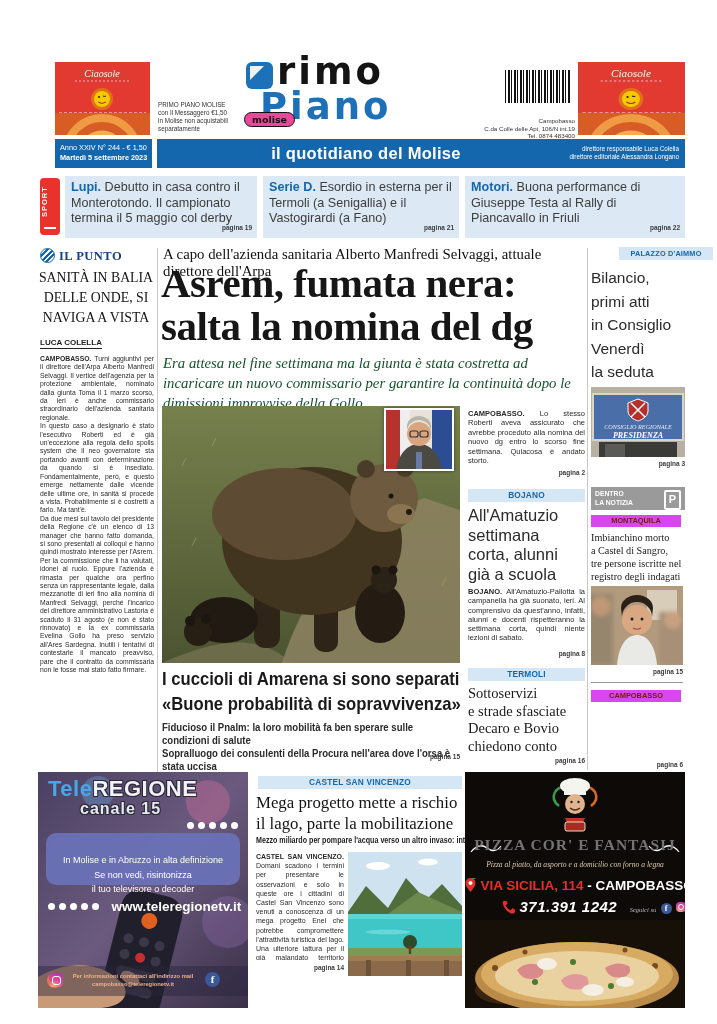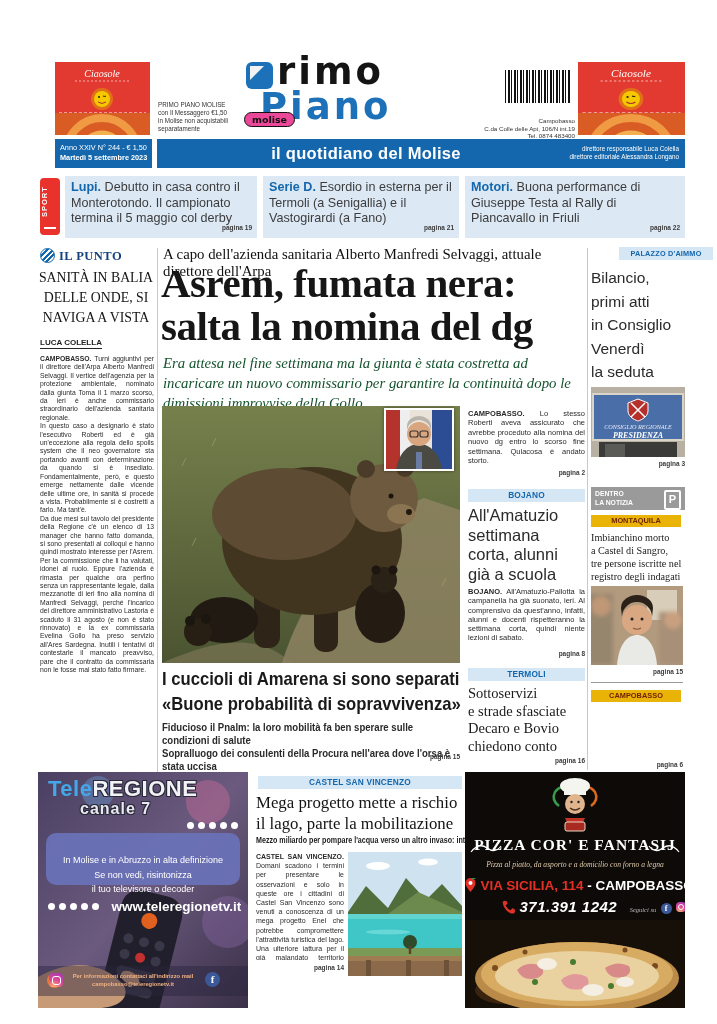--- a/index.html
+++ b/index.html
@@ -4,21 +4,21 @@
 <style>
   html,body{margin:0;padding:0;background:#fff;}
   .page{position:relative;width:717px;height:1024px;background:#fff;overflow:hidden;
         font-family:"Liberation Sans",sans-serif;color:#222;}
   .abs{position:absolute;}
   .serif{font-family:"Liberation Serif",serif;}
   .jt{text-align:justify;}
   .prel{white-space:pre-line;}
   .pg{font-weight:bold;font-size:6.5px;color:#3a3a3a;text-align:right;}
   .secbar{background:#d5e6f4;color:#1467ad;font-weight:bold;font-size:8.3px;text-align:center;letter-spacing:.2px;}
-  .ybar{background:#eab308;color:#6e1f00;font-weight:bold;font-size:7.4px;text-align:center;line-height:12px;}
+  .ybar{background:#d946ef;color:#6e1f00;font-weight:bold;font-size:7.4px;text-align:center;line-height:12px;}
   .vline{background:#c9c9c9;width:1px;}
   .lead{font-weight:bold;}
   .teaser{background:#dce9f5;padding:4px 6px;font-size:12.6px;line-height:15.6px;color:#3c3c3c;}
   .teaser .tl{color:#1467ad;font-weight:bold;}
   .teaser .pgn{position:absolute;right:5px;bottom:2px;}
   .sportlabel{background:#e8322b;border-radius:4px;}
   .sportlabel span{position:absolute;left:0;top:4px;width:20px;height:40px;color:#fff;font-weight:bold;
      font-size:7.5px;letter-spacing:1px;writing-mode:vertical-rl;transform:rotate(180deg);text-align:center;}
   .sportlabel i{position:absolute;left:4px;right:4px;bottom:6px;height:2px;background:#fff;}
   .bluebar{background:#1467ad;color:#fff;}
@@ -337,21 +337,21 @@
           <circle cx="122" cy="186" r="5" fill="#3a3848"></circle>
         <rect x="86" y="198" width="40" height="10" rx="5" fill="#3a3848"></rect>
         <rect x="86" y="214" width="40" height="10" rx="5" fill="#3a3848"></rect>
       </g>
       <path d="M0,205 C35,185 70,192 86,214 C92,226 80,236 60,236 L0,236 Z" fill="#c79b78"></path>
       <ellipse cx="92" cy="206" rx="10" ry="6" fill="#c79b78" transform="rotate(30 92 206)"></ellipse>
     </svg>
     <div class="abs" style="left:10px;top:4px;font-size:22px;font-weight:bold;letter-spacing:.5px;">
       <span style="color:#45a7e8;">Tele</span><span class="outl" style="color:#f2f2f6;">REGIONE</span>
     </div>
-    <div class="abs outl" style="left:42px;top:28px;font-size:16px;font-weight:bold;color:#e8e8f0;letter-spacing:1px;">canale 7</div>
+    <div class="abs outl" style="left:42px;top:28px;font-size:16px;font-weight:bold;color:#e8e8f0;letter-spacing:1px;">canale 15</div>
     <div class="abs" style="right:6px;top:44px;">
       <span class="dot"></span><span class="dot"></span><span class="dot"></span><span class="dot"></span><span class="dot"></span>
     </div>
     <div class="abs" style="left:8px;top:61px;width:194px;height:52px;background:rgba(106,114,184,.92);border-radius:10px;text-align:center;color:#fff;font-size:9px;line-height:14.5px;padding-top:20px;box-sizing:border-box;">
       <div>In Molise e in Abruzzo in alta definizione</div>
       <div>Se non vedi, risintonizza</div>
       <div>il tuo televisore o decoder</div>
     </div>
     <div class="abs" style="left:10px;top:125px;white-space:nowrap;">
       <span class="dot"></span><span class="dot"></span><span class="dot"></span><span class="dot"></span><span class="dot"></span>
@@ -407,21 +407,21 @@
       <path d="M25,32 q5,4 10,0" stroke="#4a3020" stroke-width="1.5" fill="none"></path>
       <path d="M20,42 h20 l-3,7 h-14 z" fill="#c23326"></path>
       <rect x="20" y="46" width="20" height="9" rx="2" fill="#a82a20" stroke="#e8d8c0" stroke-width="1"></rect>
     </svg>
     <svg class="abs" style="left:4px;top:70px;" width="34" height="14" viewBox="0 0 34 14">
       <path d="M2,10 q8,-10 16,-4 q8,6 14,-2" fill="none" stroke="#fff" stroke-width="1.2"></path>
     </svg>
     <svg class="abs" style="right:4px;top:70px;" width="34" height="14" viewBox="0 0 34 14">
       <path d="M32,10 q-8,-10 -16,-4 q-8,6 -14,-2" fill="none" stroke="#fff" stroke-width="1.2"></path>
     </svg>
-    <div class="abs serif" style="left:0;top:64px;width:220px;text-align:center;font-size:15.5px;font-weight:bold;color:#ffffff;letter-spacing:1px;">PIZZA COR' E FANTASIJ</div>
+    <div class="abs serif" style="left:0;top:64px;width:220px;text-align:center;font-size:15.5px;font-weight:bold;color:#737373;letter-spacing:1px;">PIZZA COR' E FANTASIJ</div>
     <div class="abs serif" style="left:0;top:88px;width:220px;text-align:center;font-style:italic;font-size:7.6px;color:#dcc9a8;">Pizza al piatto, da asporto e a domicilio con forno a legna</div>
     <div class="abs" style="left:0;top:104px;width:220px;text-align:center;white-space:nowrap;">
       <svg width="11" height="14" viewBox="0 0 11 14" style="vertical-align:-2px;">
         <path d="M5.5,0 a5,5 0 0 1 5,5 c0,3.5 -5,9 -5,9 s-5,-5.5 -5,-9 a5,5 0 0 1 5,-5" fill="#e03028"></path>
         <circle cx="5.5" cy="5" r="2" fill="#fff"></circle>
         <path d="M7,1 q2,-1.5 3,0" stroke="#3a9a4a" stroke-width="1.2" fill="none"></path>
       </svg>
       <span style="color:#e53026;font-weight:bold;font-size:13.5px;">VIA SICILIA, 114</span><span style="color:#fff;font-weight:bold;font-size:13.5px;"> - CAMPOBASSO</span>
     </div>
     <div class="abs" style="left:36px;top:126px;white-space:nowrap;">

